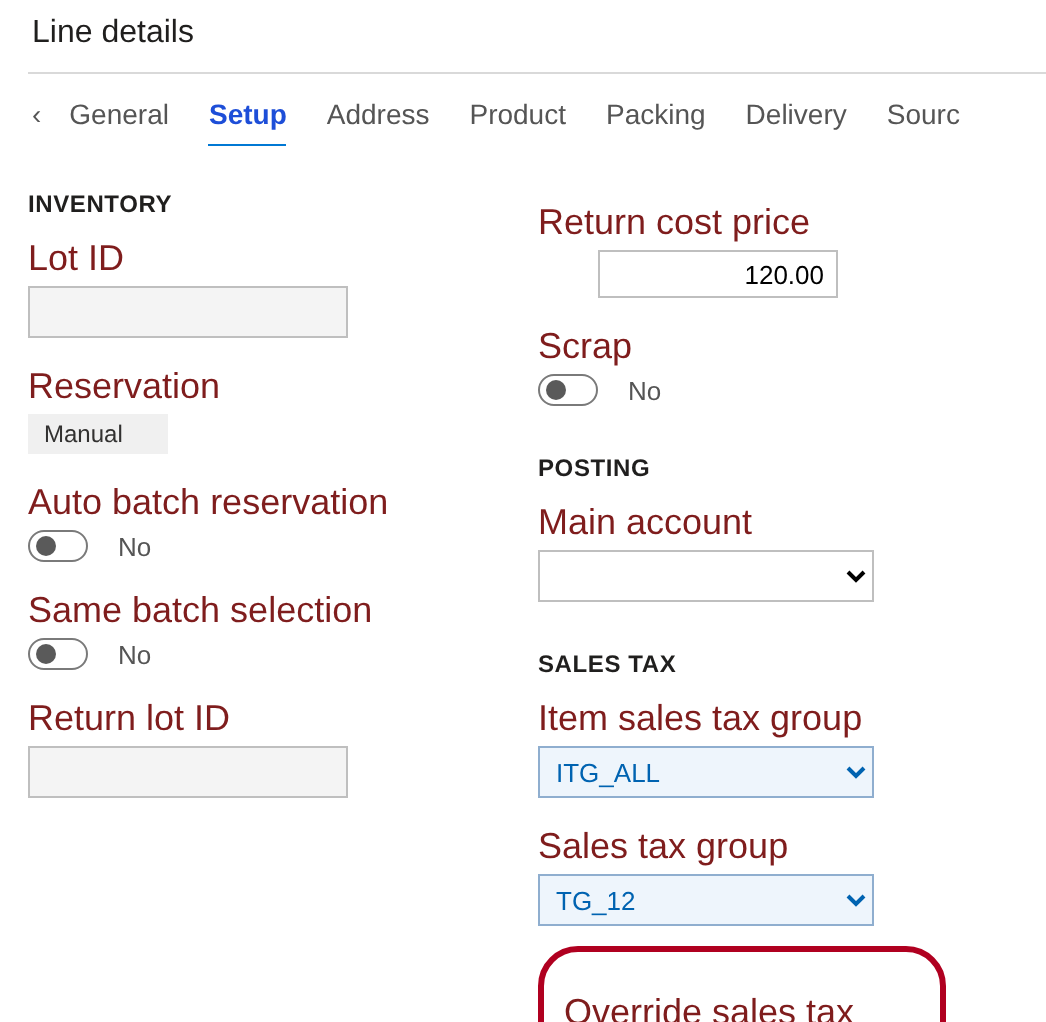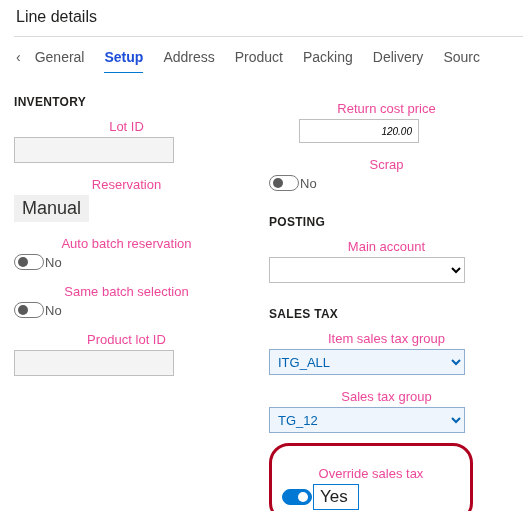--- a/index.html
+++ b/index.html
@@ -65,69 +65,67 @@
   .col.right { flex: 0 0 235px; }
   .section-head {
     font-size: 12px;
     font-weight: 700;
     letter-spacing: 0.3px;
     color: #201f1e;
     margin: 0 0 10px 0;
   }
   .section-head.gap { margin-top: 24px; }
   .field-label {
-    font-size: 13px;
-    color: #ec4899;
+    font-size: 18px;
+    color: #7f1d1d;
     margin-bottom: 3px;
     margin-top: 6px;
-    text-align: center;
   }
   .text-input {
     width: 160px;
     height: 26px;
     border: 1px solid #bfbfbf;
     background: #f4f4f4;
     padding: 2px 6px;
     font-size: 13px;
   }
   .value-static {
     display: inline-block;
     background: #f0f0f0;
     padding: 3px 8px;
-    font-size: 18px;
+    font-size: 12px;
     min-width: 70px;
   }
   .num-box {
     width: 120px;
     height: 24px;
     border: 1px solid #bfbfbf;
     text-align: right;
     padding: 2px 6px;
-    font-size: 10px;
+    font-size: 13px;
     margin-left: 30px;
-    font-style: italic;
   }
   .select {
-    width: 196px;
+    width: 168px;
     height: 26px;
     border: 1px solid #bfbfbf;
     background: #fff;
     font-size: 13px;
     padding: 2px 4px;
   }
   .select.blue {
     color: #0063b1;
     background: #eef5fc;
     border: 1px solid #8faecf;
   }
   
   .toggle-row {
     display: flex;
     align-items: center;
-    gap: 1px;
+    gap: 15px;
     margin-top: 2px;
   }
   .toggle {
     width: 30px;
     height: 16px;
     border: 1px solid #7a7a7a;
     border-radius: 10px;
     position: relative;
     background: #fff;
     cursor: pointer;
@@ -216,21 +214,21 @@
       <div class="toggle-row">
         <div class="toggle off">
             <div class="knob"></div>
           </div>
         <span class="toggle-text">No</span>
       </div>
     </div>
 
 
     <div class="field-block">
-      <div class="field-label">Product lot ID</div>
+      <div class="field-label">Return lot ID</div>
       <input class="text-input" type="text" value="" style="">
     </div>
 
   </div>
 
   <div class="col right">
 
     <div class="field-block">
       <div class="field-label">Return cost price</div>
       <input class="num-box" type="text" value="120.00" style="">

